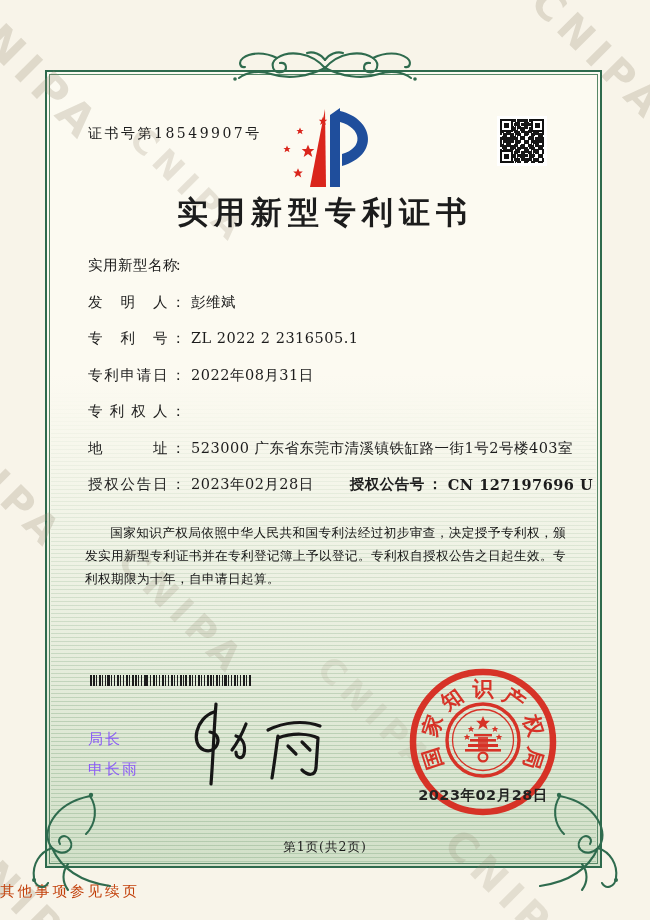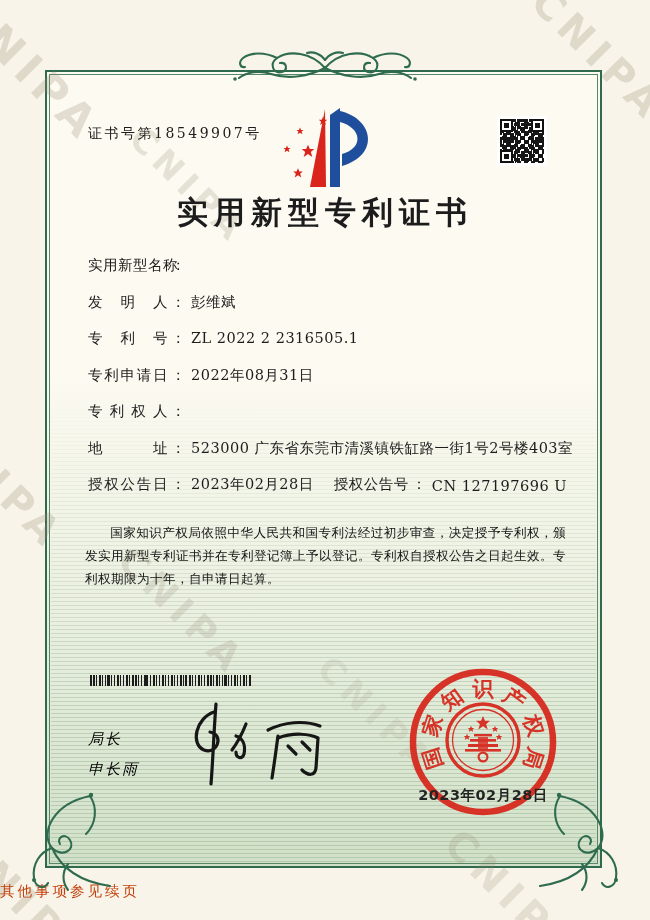--- a/index.html
+++ b/index.html
@@ -34,32 +34,32 @@
   .qr .finder{position:absolute;width:9px;height:9px;border:2px solid #111;background:#fff;}
   .qr .finder::after{content:"";position:absolute;inset:2px;background:#111;}
   .qr .f-tl{left:3px;top:3px;} .qr .f-tr{right:3px;top:3px;} .qr .f-bl{left:3px;bottom:3px;}
   .title{position:absolute;z-index:2;left:0;top:192px;width:100%;text-align:center;
          font-size:31px;font-weight:700;letter-spacing:6px;}
   
   .fields{position:absolute;z-index:2;left:88px;top:256px;width:492px;font-size:14.5px;letter-spacing:.5px;}
   .row{display:flex;align-items:baseline;margin-bottom:17.5px;white-space:nowrap;}
   .flabel{display:inline-block;width:80px;flex:none;text-align:justify;text-align-last:justify;}
   .colon{flex:none;margin:0 5px 0 3px;}
-  .pair2{margin-left:20px;display:flex;align-items:flex-end;}
+  .pair2{margin-left:36px;display:flex;align-items:center;font-weight:bold;}
   
   .paras{position:absolute;z-index:2;left:85px;top:521px;width:497px;font-size:12.6px;
          line-height:23.2px;letter-spacing:.4px;text-align:justify;color:#141414;}
   .paras p{margin:0 16px 3px 0;text-indent:2em;}
   
   .barcode{position:absolute;z-index:2;left:90px;top:675px;width:161px;height:11px;background-image:
       repeating-linear-gradient(90deg,#1c1c1c 0 1px,transparent 1px 3px),
       repeating-linear-gradient(90deg,#1c1c1c 0 2px,transparent 2px 9px),
       repeating-linear-gradient(90deg,transparent 0 4px,#1c1c1c 4px 5px,transparent 5px 13px);}
   .director{position:absolute;z-index:2;left:88px;top:724px;font-family:"DejaVu Sans","Liberation Sans",sans-serif;
-            font-size:15px;letter-spacing:2px;line-height:30px;color:#000000;font-style:italic;}
+            font-size:15px;letter-spacing:2px;line-height:30px;color:#8b5cf6;}
   .signature{position:absolute;z-index:2;left:180px;top:698px;}
   .signature path{fill:none;stroke:#161616;stroke-width:3.2;stroke-linecap:round;stroke-linejoin:round;}
   .seal{position:absolute;z-index:4;left:405px;top:664px;opacity:.93;} .seal .ring{fill:none;stroke:#d7261b;stroke-width:6.5;}
   .seal text.sc{font-size:21px;font-weight:700;fill:#d7261b;font-family:"DejaVu Serif","Liberation Serif",serif;}
   .seal .edate{font-size:14.5px;font-weight:700;fill:#161616;letter-spacing:.5px;
                font-family:"DejaVu Sans","Liberation Sans",sans-serif;}
   .emb-stroke{fill:none;stroke:#d7261b;}
   .page-info{position:absolute;z-index:2;left:0;top:839px;width:100%;text-align:center;
              font-size:12.5px;letter-spacing:1px;}
   .continuation{position:absolute;z-index:2;left:0;top:882px;width:100%;text-align:left;
@@ -240,15 +240,16 @@
         <rect x="-13" y="-1" width="26" height="2.6"></rect>
         <rect x="-15" y="4" width="30" height="3"></rect>
         <rect x="-18" y="9" width="36" height="2.6"></rect>
         <rect x="-5" y="-3" width="10" height="12" opacity=".85"></rect>
       </g>
       <circle class="emb-stroke" cy="17" r="4.4" stroke-width="2.2"></circle>
     </g>
     <text class="edate" x="78" y="136" text-anchor="middle">2023年02月28日</text>
   </svg>
 
+  <div class="page-info">第1页(共2页)</div>
   <div class="continuation">其他事项参见续页</div>
 
 </div>
 
 </body></html>

